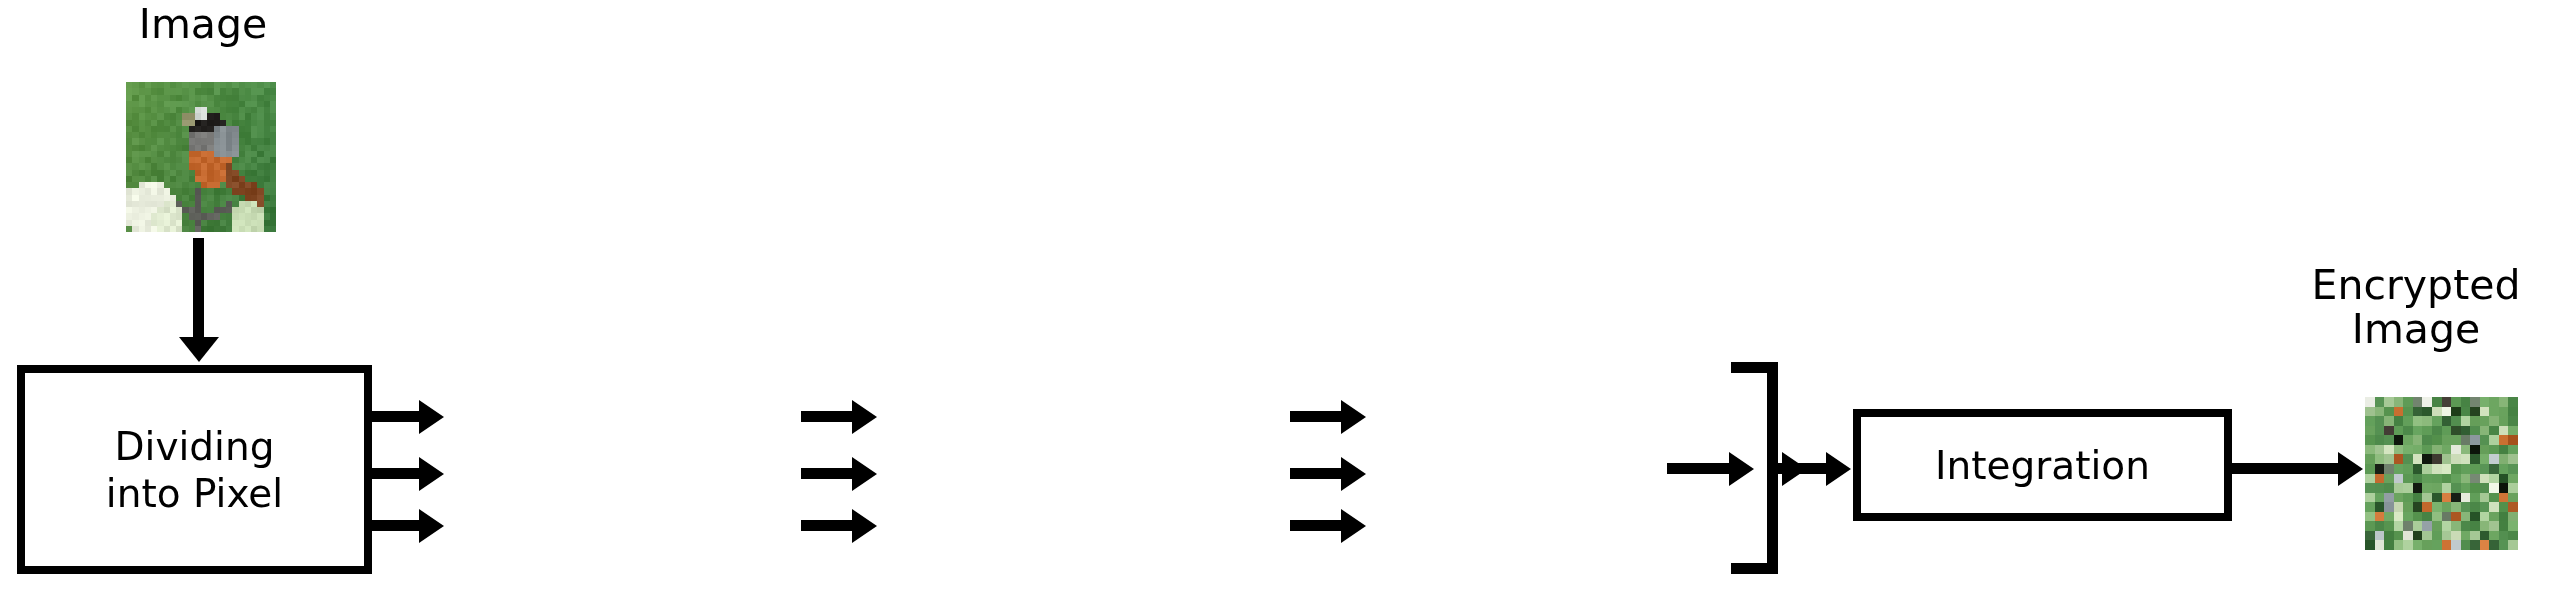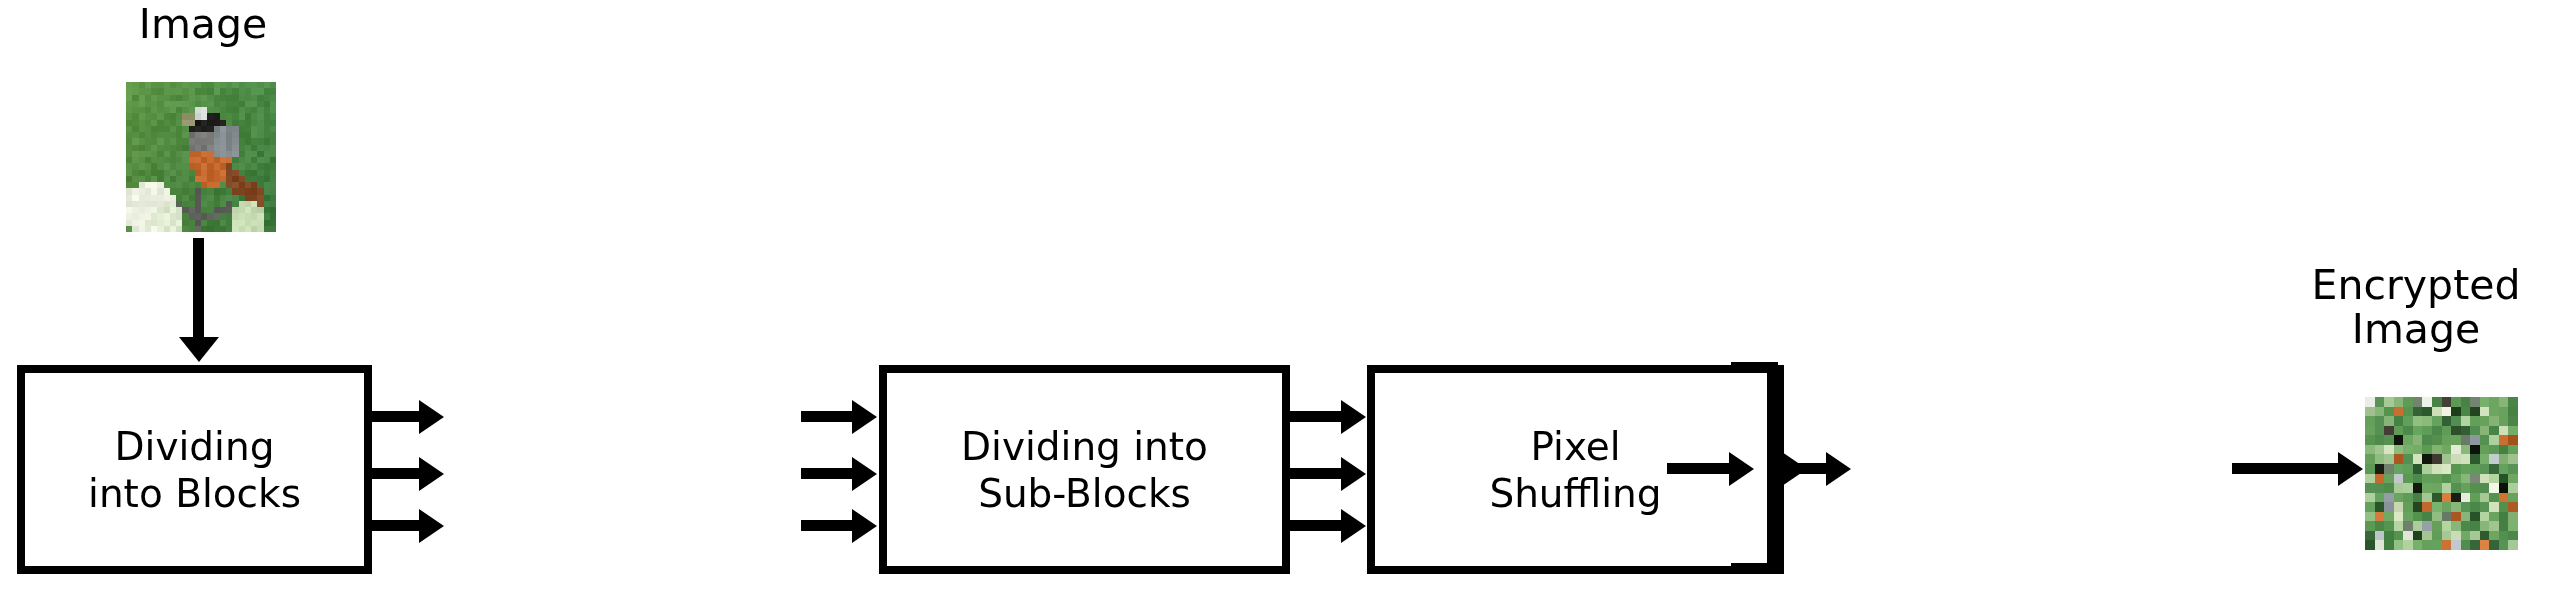--- a/index.html
+++ b/index.html
@@ -737,34 +737,29 @@
       <i style="background: rgb(190, 210, 170);"></i>
       <i style="background: rgb(201, 221, 181);"></i>
       <i style="background: rgb(60, 122, 61);"></i>
       <i style="background: rgb(60, 122, 62);"></i>
     </div>
 
   <div class="v-arrow" id="arrow-input" style="left:193px; top:238px; height:101px;"></div>
 
   <div class="proc-box" id="box-0">
     <span class="proc-label">Dividing
-into Blocks</span>
+into Pixel</span>
   </div>
 
 
-  <div class="proc-box" id="box-2">
-    <span class="proc-label">Dividing into
-Sub-Blocks</span>
+
+
+  <div class="proc-box" id="box-4">
+    <span class="proc-label">Integration</span>
   </div>
-
-  <div class="proc-box" id="box-3">
-    <span class="proc-label">Pixel
-Shuffling</span>
-  </div>
-
 
   <div class="h-arrow" style="left:372px; top:411px; width:49px;"></div>
   <div class="h-arrow" style="left:372px; top:468px; width:49px;"></div>
   <div class="h-arrow" style="left:372px; top:520px; width:49px;"></div>
 
   <div class="h-arrow" style="left:801px; top:411px; width:53px;"></div>
   <div class="h-arrow" style="left:801px; top:468px; width:53px;"></div>
   <div class="h-arrow" style="left:801px; top:520px; width:53px;"></div>
 
   <div class="h-arrow" style="left:1290px; top:411px; width:53px;"></div>

